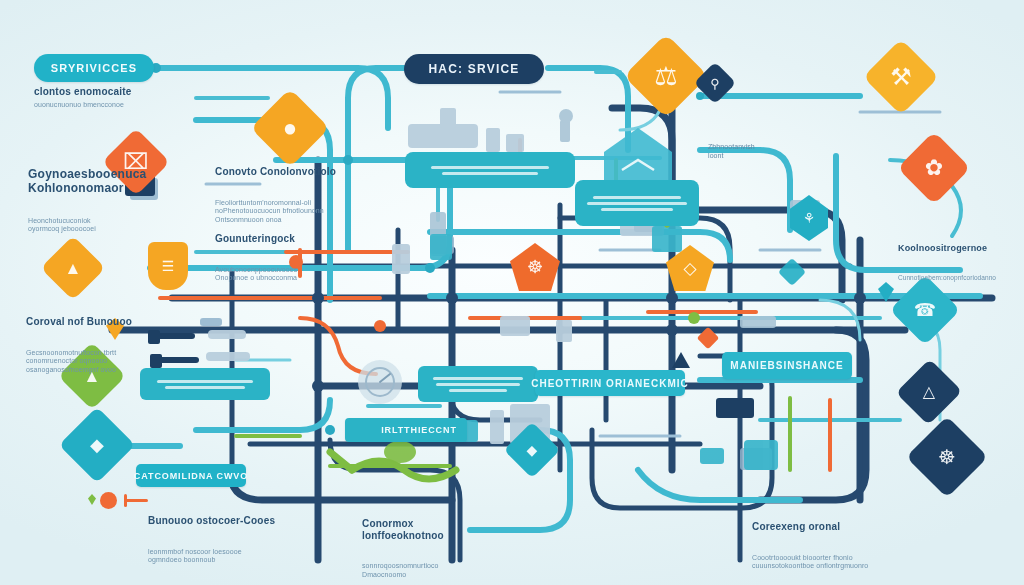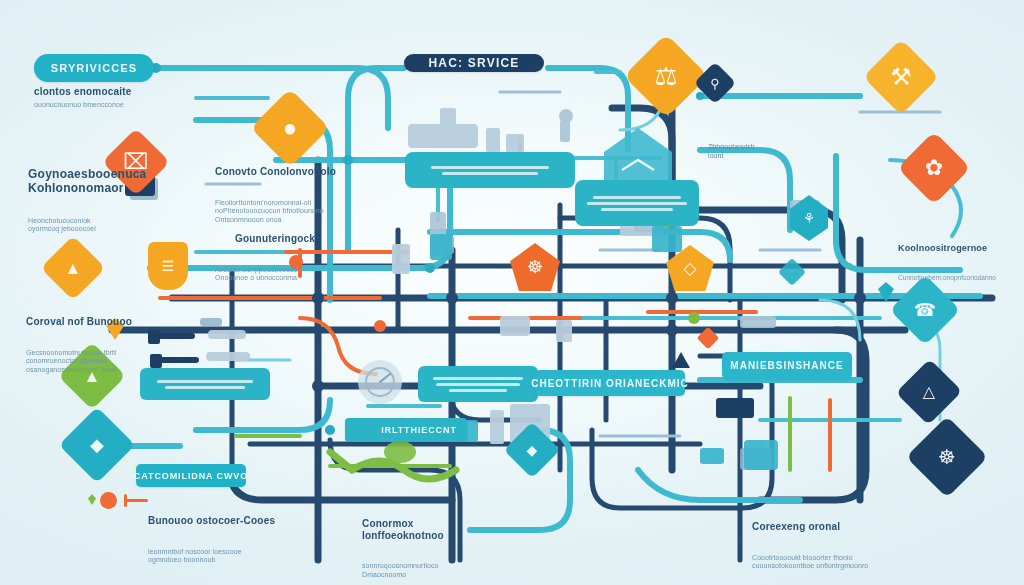--- a/index.html
+++ b/index.html
@@ -385,21 +385,21 @@
       <i style="width:90px"></i>
         <i style="width:84px"></i>
         <i style="width:58px"></i>
     </div>
   </div>
 
   <div class="layer">
 
     <div class="pill teal" style="left:34px;top:54px;width:120px;height:28px;font-size:11px;">SRYRIVICCES</div>
 
-    <div class="pill navy" style="left:404px;top:54px;width:140px;height:18px;font-size:12px;border-radius:15px;">HAC: SRVICE</div>
+    <div class="pill navy" style="left:404px;top:54px;width:140px;height:30px;font-size:12px;border-radius:15px;">HAC: SRVICE</div>
 
     <div class="pill teal2 sq" style="left:722px;top:352px;width:130px;height:27px;font-size:10px;">MANIEBSINSHANCE</div>
 
     <div class="pill teal2 sq" style="left:535px;top:370px;width:150px;height:26px;font-size:10px;">CHEOTTIRIN ORIANECKMIC</div>
 
     <div class="pill lightteal sq2" style="left:345px;top:418px;width:96px;height:24px;font-size:9px;">IRLTTHIECCNT</div>
 
     <div class="pill teal" style="left:136px;top:464px;width:110px;height:23px;font-size:9px;border-radius:5px;">CATCOMILIDNA CWVO</div>
   </div>
 
@@ -418,21 +418,21 @@
     </div>
 
     <div class="cap" style="left:215px;top:148px;width:170px;white-space:pre-line;">
       <div class="h" style="font-size:10px;">Conovto  Conolonvotiolo</div>
       <div class="s" style="font-size:7px;margin-top:3px;">Fleoliorttuntom'noromonnal-oli
 noPhenotouocuocun bfnotlounonn
 Ontsonmnuoon onoa</div>
     </div>
 
     <div class="cap" style="left:215px;top:215px;width:160px;white-space:pre-line;">
-      <div class="h" style="font-size:10px;margin-left:20px;">Gounuteringock</div>
+      <div class="h" style="font-size:10px;">Gounuteringock</div>
       <div class="s" style="font-size:7px;margin-top:3px;">Avoubonoenppoocuvooes
 Onoponoe o ubnocconma</div>
     </div>
 
 
     <div class="cap" style="left:26px;top:298px;width:160px;white-space:pre-line;">
       <div class="h" style="font-size:10px;">Coroval  nof  Bunouoo</div>
       <div class="s" style="font-size:7px;margin-top:3px;">Gecsnoonomotnuftocon tbrtt
 conomruenoctor oqnoooo
 osanoganosofnoemgnf ovoo</div>

